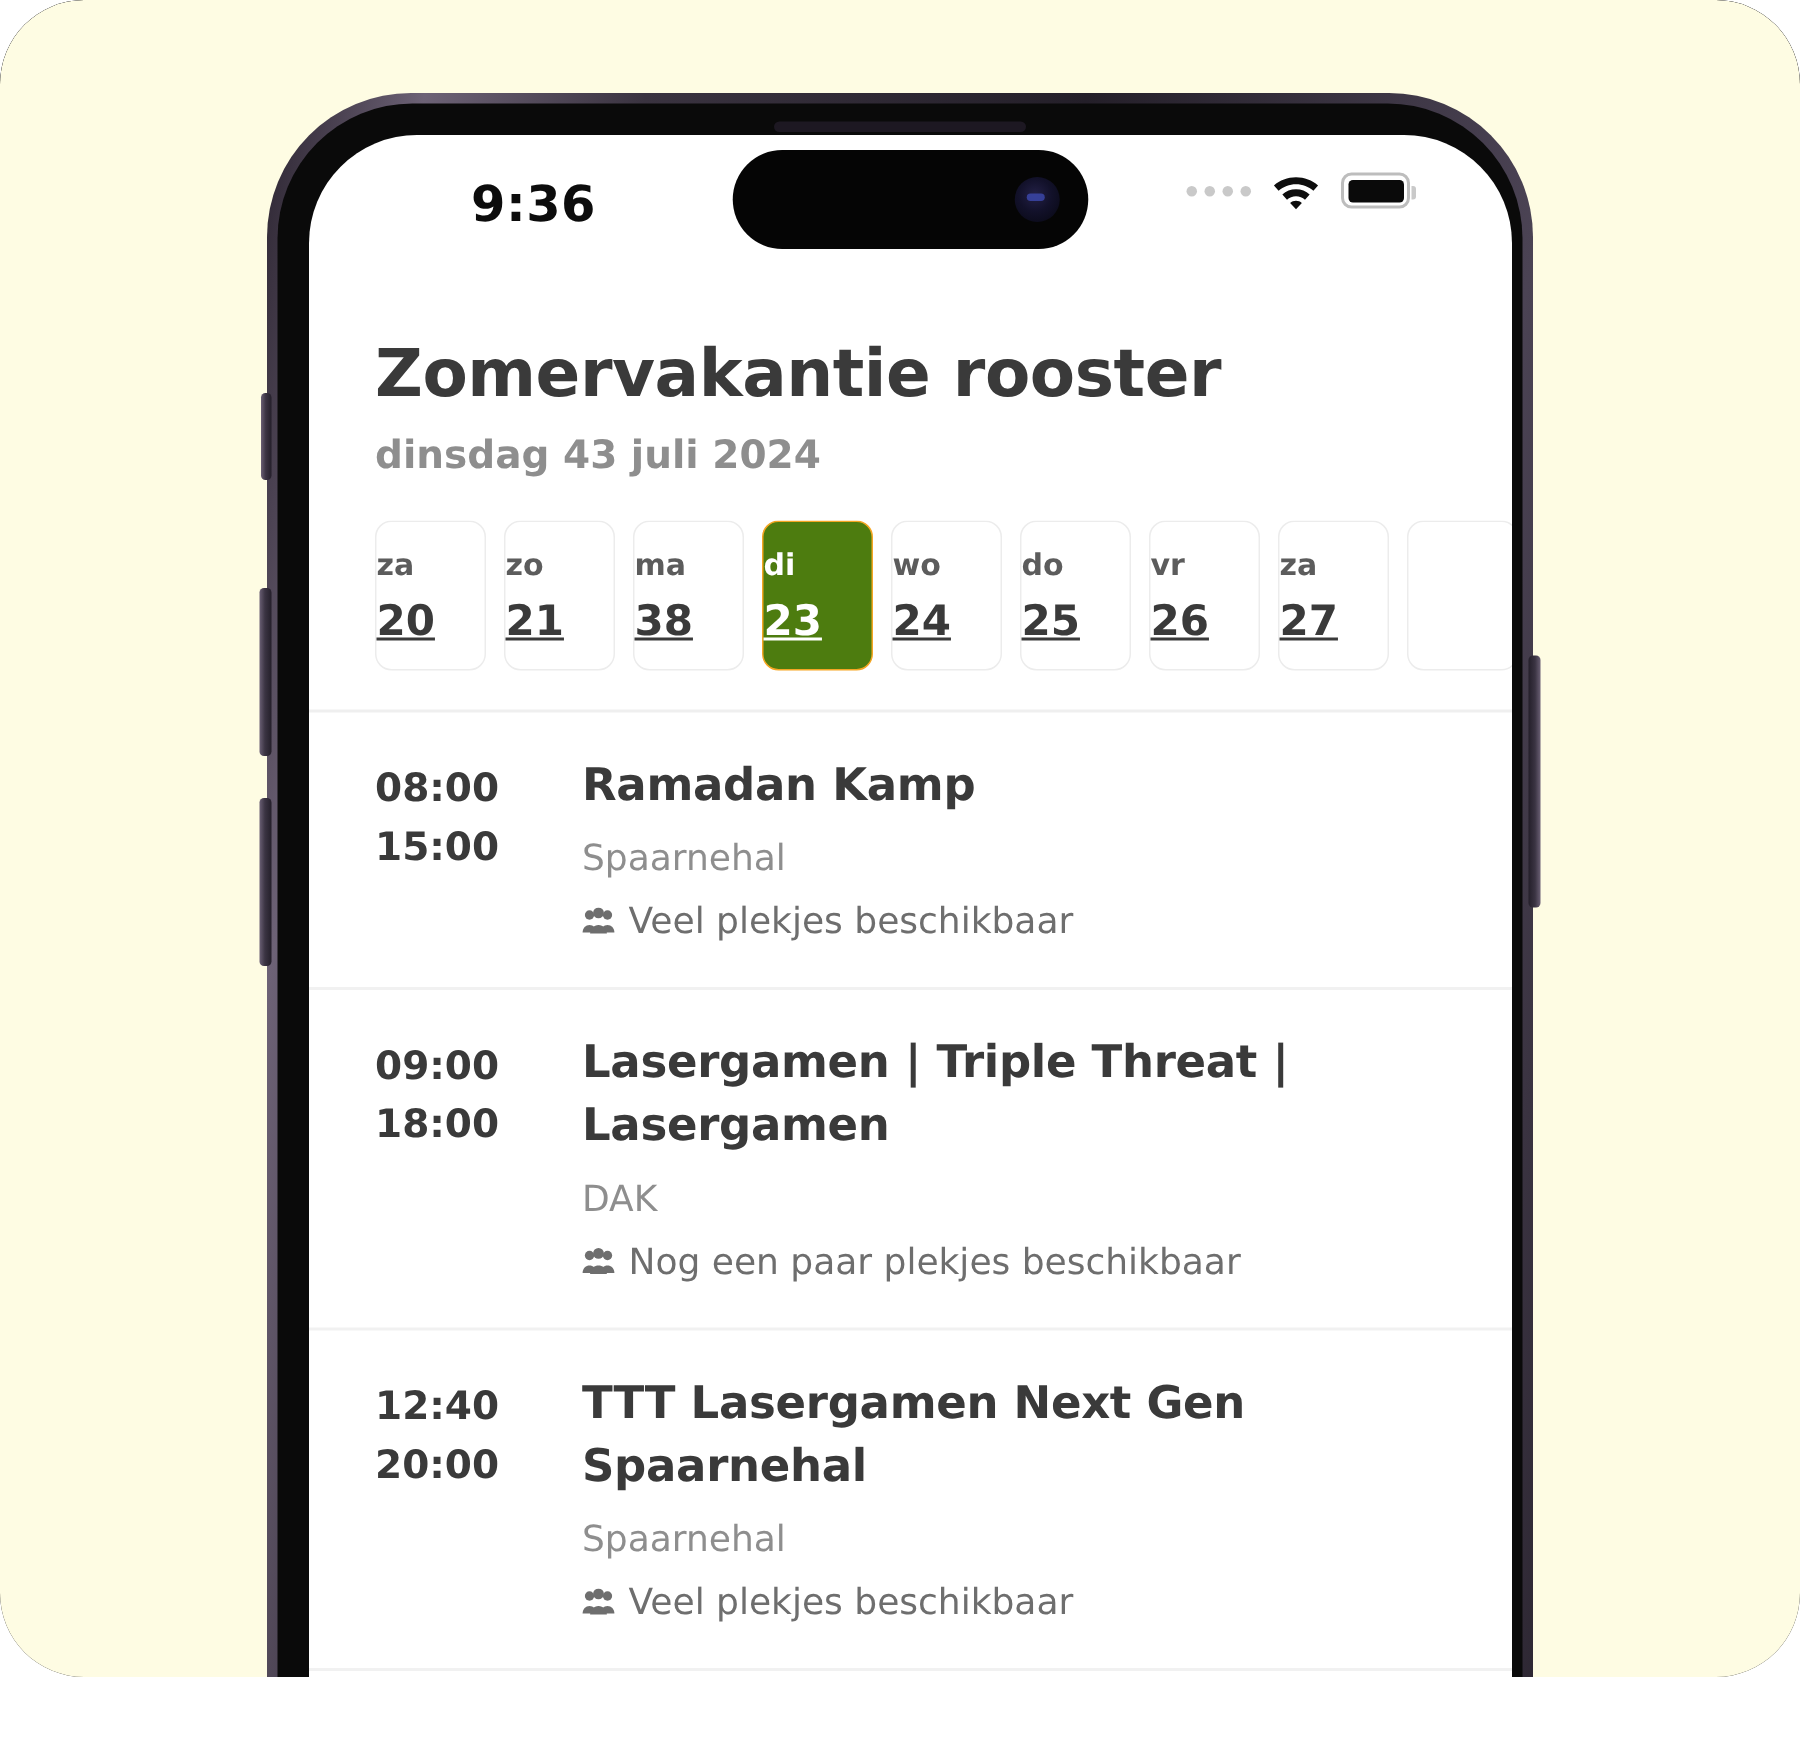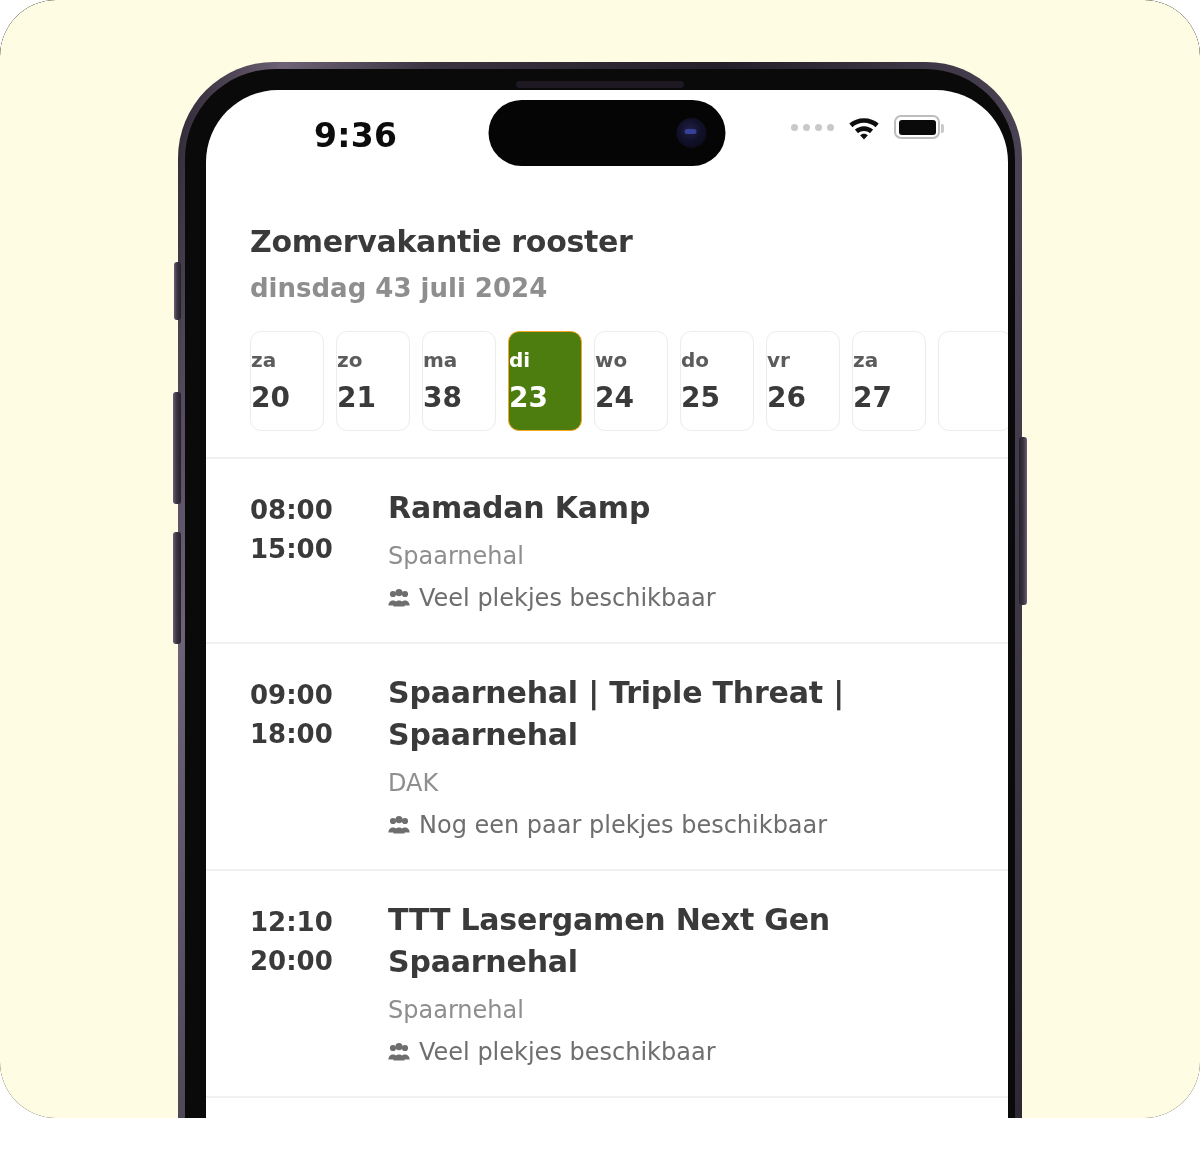--- a/index.html
+++ b/index.html
@@ -171,21 +171,21 @@
     border-radius: 3px;
     background: #0a0a0a;
     display: block;
   }
 
   
   .content { padding: 0 0 0 0; }
 
   .page-title {
     margin: 22px 0 0 44px;
-    font-size: 30px;
+    font-size: 44px;
     font-weight: bold;
     color: #3a3a3a;
     letter-spacing: -0.3px;
   }
   .page-subtitle {
     margin: 14px 0 0 44px;
     font-size: 26px;
     font-weight: bold;
     color: #8e8e8e;
   }
@@ -214,20 +214,21 @@
   }
   .day-card .dow {
     font-size: 20px;
     font-weight: bold;
     color: #5c5c5c;
   }
   .day-card .dnum {
     font-size: 28px;
     font-weight: bold;
     color: #3a3a3a;
+    text-decoration: underline;
   }
   .day-card.selected {
     background: #4d7c0f;
     border-color: #F5A623;
   }
   .day-card.selected .dow,
   .day-card.selected .dnum { color: #ffffff; }
 
   .divider {
     height: 2px;
@@ -391,40 +392,40 @@
                     <span>Veel plekjes beschikbaar</span>
                   </div>
                 </div>
               </div>
               <div class="event-row">
                 <div class="event-times">
                   <div>09:00</div>
                   <div>18:00</div>
                 </div>
                 <div class="event-body">
-                  <div class="event-title">Spaarnehal | Triple Threat | Spaarnehal</div>
+                  <div class="event-title">Lasergamen | Triple Threat | Lasergamen</div>
                   <div class="event-location">DAK</div>
                   <div class="event-avail">
                     <span class="people-icon">
                       <svg width="22" height="18" viewBox="0 0 22 18">
                         <circle cx="5" cy="5" r="3.1" fill="#6e6e6e"></circle>
                         <circle cx="17" cy="5" r="3.1" fill="#6e6e6e"></circle>
                         <circle cx="11" cy="3.6" r="3.6" fill="#6e6e6e"></circle>
                         <path d="M0.4 16.6c0-3 2.1-5 4.6-5s4.6 2 4.6 5z" fill="#6e6e6e"></path>
                         <path d="M12.4 16.6c0-3 2.1-5 4.6-5s4.6 2 4.6 5z" fill="#6e6e6e"></path>
                         <path d="M5.4 17.4c0-3.4 2.5-5.8 5.6-5.8s5.6 2.4 5.6 5.8z" fill="#6e6e6e"></path>
                       </svg>
                     </span>
                     <span>Nog een paar plekjes beschikbaar</span>
                   </div>
                 </div>
               </div>
               <div class="event-row">
                 <div class="event-times">
-                  <div>12:10</div>
+                  <div>12:40</div>
                   <div>20:00</div>
                 </div>
                 <div class="event-body">
                   <div class="event-title">TTT Lasergamen Next Gen Spaarnehal</div>
                   <div class="event-location">Spaarnehal</div>
                   <div class="event-avail">
                     <span class="people-icon">
                       <svg width="22" height="18" viewBox="0 0 22 18">
                         <circle cx="5" cy="5" r="3.1" fill="#6e6e6e"></circle>
                         <circle cx="17" cy="5" r="3.1" fill="#6e6e6e"></circle>

